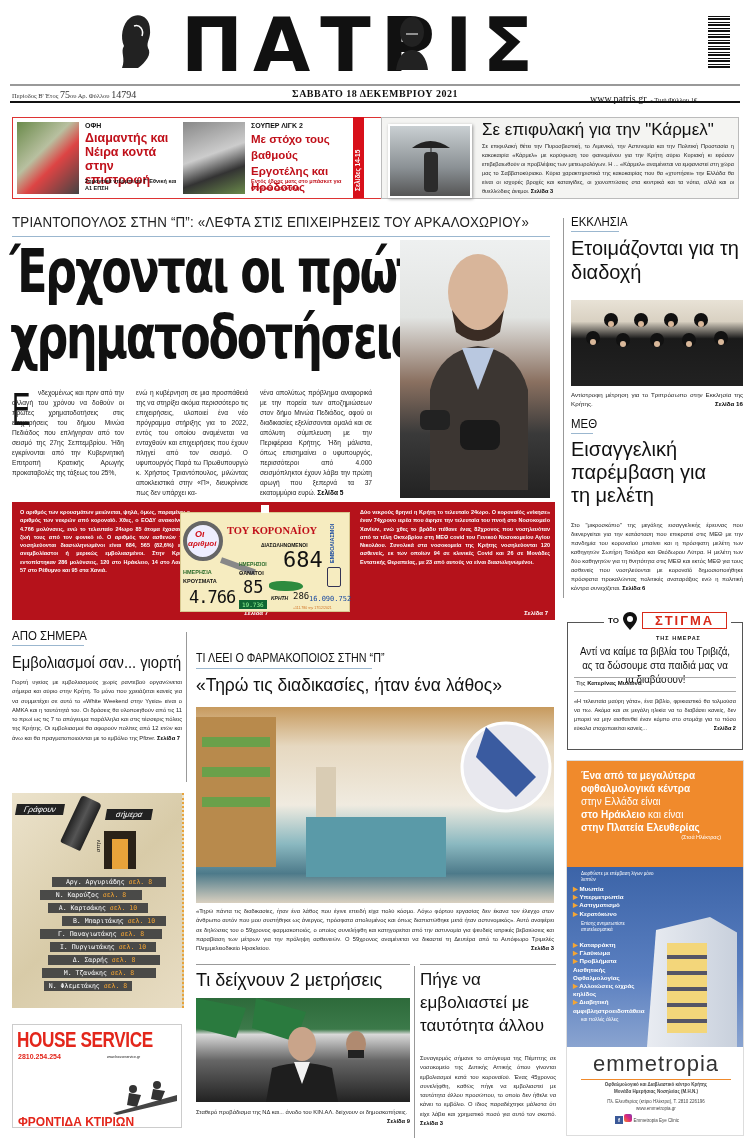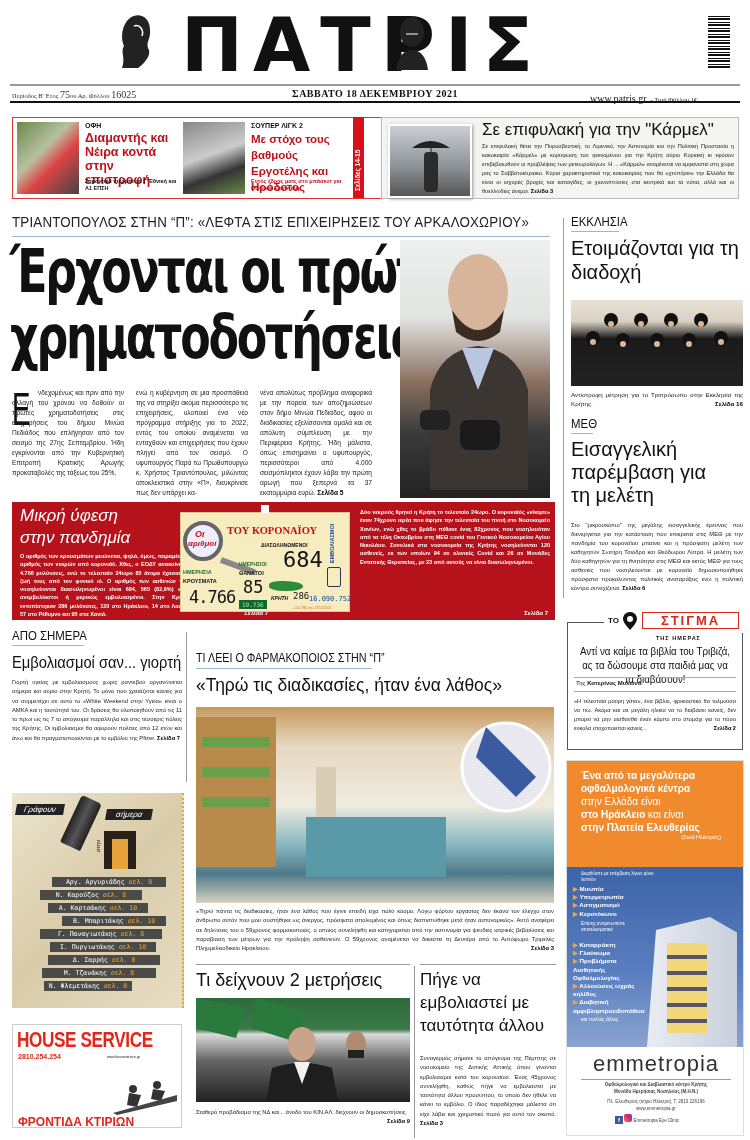--- a/index.html
+++ b/index.html
@@ -31,21 +31,21 @@
         <ellipse cx="20" cy="20" rx="12" ry="15" fill="#222"></ellipse>
         <path d="M4 58 C6 42 14 38 20 38 C26 38 34 42 36 58Z" fill="#222"></path>
         <path d="M14 22 h12" stroke="#fff" stroke-width="1"></path>
       </svg>
   </div>
   <div class="abs" style="left:708px;top:14px;width:22px;height:54px;background:repeating-linear-gradient(0deg,#111 0 2px,#fff 2px 3px,#111 3px 4px,#fff 4px 6px);"></div>
   <div class="abs" style="left:10px;top:84px;width:730px;height:2px;background:#999;"></div>
   <div class="abs serif" style="left:12px;top:89px;font-size:6.5px;color:#333;white-space:nowrap;">
     <span>Περίοδος Β' Έτος</span>
     <span style="font-size:10px;">75</span><span>ου Αρ. Φύλλου</span>
-    <span style="font-size:10px;">16025</span>
+    <span style="font-size:10px;">14794</span>
   </div>
   <div class="abs serif" style="left:250px;top:88px;width:250px;text-align:center;font-size:10px;font-weight:bold;letter-spacing:0.5px;">ΣΑΒΒΑΤΟ 18 ΔΕΚΕΜΒΡΙΟΥ 2021</div>
   <div class="abs serif" style="left:590px;top:88px;white-space:nowrap;">
     <span style="font-size:10px;">www.patris.gr</span>
     <span style="font-size:6.5px;">- Τιμή Φύλλου 1€</span>
   </div>
   <div class="abs" style="left:10px;top:101px;width:730px;height:2px;background:#111;"></div>
 </div>
 
 <div class="abs" style="left:12px;top:117px;width:392px;height:82px;border:1.5px solid #d33;background:#fff;">
@@ -145,21 +145,20 @@
   <div style="width:22px;height:1px;background:#9bb7cf;margin-top:2px;"></div>
   <div style="font-size:20px;line-height:23px;margin-top:4px;width:150px;">Εισαγγελική παρέμβαση για τη μελέτη</div>
   <div class="abs body-text" style="left:0;top:105px;width:172px;font-size:5.8px;line-height:9px;">
     <span>Στο "μικροσκόπιο" της μεγάλης εισαγγελικής έρευνας που διενεργείται για την κατάσταση που επικρατεί στις ΜΕΘ με την πανδημία του κοροναϊού μπαίνει και η πρόσφατη μελέτη των καθηγητών Σωτήρη Τσιόδρα και Θεόδωρου Λύτρα. Η μελέτη των δύο καθηγητών για τη θνητότητα στις ΜΕΘ και εκτός ΜΕΘ για τους ασθενείς που νοσηλεύονται με κοροναϊό δημοσιοποιήθηκε πρόσφατα προκαλώντας πολιτικές αναταράξεις ενώ η πολιτική κόντρα συνεχίζεται.</span>
     <span class="page-ref">Σελίδα 6</span>
   </div>
 </div>
 
 <div class="abs" style="left:12px;top:502px;width:543px;height:118px;background:#b5121b;"></div>
 <div class="abs" style="left:20px;top:505px;width:170px;height:112px;">
-  <div style="color:#fff;font-size:17px;line-height:22px;font-style:italic;width:120px;">Μικρή ύφεση στην πανδημία</div>
   <div class="body-text" style="color:#fff;font-weight:bold;font-size:5.5px;line-height:8.3px;margin-top:3px;">Ο αριθμός των κρουσμάτων μειώνεται, ψηλά, όμως, παραμένει ο αριθμός των νεκρών από κοροναϊό. Χθες, ο ΕΟΔΥ ανακοίνωσε 4.766 μολύνσεις, ενώ το τελευταίο 24ωρο 85 άτομα έχασαν τη ζωή τους από τον φονικό ιό. Ο αριθμός των ασθενών που νοσηλεύονται διασωληνωμένοι είναι 684, 565 (82,6%) είναι ανεμβολίαστοι ή μερικώς εμβολιασμένοι. Στην Κρήτη, εντοπίστηκαν 286 μολύνσεις, 120 στο Ηράκλειο, 14 στο Λασίθι, 57 στο Ρέθυμνο και 95 στα Χανιά.</div>
   <div class="page-ref" style="position:absolute;right:-78px;bottom:1px;color:#fff;font-size:6px;">Σελίδα 7</div>
 </div>
 
 <div class="abs" style="left:180px;top:512px;width:170px;height:100px;background:#f6ecc0;border:1px solid #d8c890;">
   <div class="abs" style="left:80px;top:-8px;width:8px;height:8px;background:#fff;"></div>
   <div class="abs" style="left:2px;top:8px;width:40px;height:40px;border-radius:50%;border:4px solid #666;background:#eef;">
     <div class="abs" style="left:8px;top:4px;color:#d0101a;font-weight:bold;font-size:9px;font-style:italic;">Οι</div>
     <div class="abs" style="left:1px;top:14px;color:#d0101a;font-weight:bold;font-size:8px;font-style:italic;">αριθμοί</div>
   </div>
@@ -296,21 +295,21 @@
 
 <div class="abs" style="left:567px;top:622px;width:176px;height:128px;border:1.5px solid #555;background:#fff;">
   <div class="abs" style="left:36px;top:-12px;background:#fff;padding:0 4px;white-space:nowrap;height:22px;">
     <span style="font-size:8px;font-weight:bold;vertical-align:middle;">ΤΟ</span>
     <span style="display:inline-block;vertical-align:middle;width:14px;height:18px;">
       <svg width="14" height="18" viewBox="0 0 14 18">
           <path d="M7 0 C11 0 14 3 14 7 C14 11 7 18 7 18 C7 18 0 11 0 7 C0 3 3 0 7 0Z" fill="#111"></path>
           <circle cx="7" cy="7" r="3" fill="#fff"></circle>
         </svg>
     </span>
-    <span style="font-size:13px;font-weight:bold;color:#d82a1a;border:1.5px solid #d82a1a;padding:0 18px;letter-spacing:2px;vertical-align:middle;">ΣΤΙΓΜΑ</span>
+    <span style="font-size:13px;font-weight:bold;color:#d82a1a;border:1.5px solid #d82a1a;padding:0 12px;letter-spacing:2px;vertical-align:middle;">ΣΤΙΓΜΑ</span>
   </div>
   <div class="abs" style="left:88px;top:12px;font-size:5.5px;font-weight:bold;letter-spacing:1px;">ΤΗΣ ΗΜΕΡΑΣ</div>
   <div class="abs" style="left:6px;top:22px;width:162px;text-align:center;font-size:10.2px;line-height:14px;transform:scaleX(0.96);">Αντί να καίμε τα βιβλία του Τριβιζά, ας τα δώσουμε στα παιδιά μας να τα διαβάσουν!</div>
   <div class="abs" style="left:6px;top:54px;width:162px;height:1px;background:#aaa;"></div>
   <div class="abs" style="left:8px;top:57px;font-size:6px;">
     <span>Της</span>
     <b>Κατερίνας Μυλωνά</b>
   </div>
   <div class="abs" style="left:6px;top:68px;width:162px;height:1px;background:#aaa;"></div>
   <div class="abs body-text" style="left:6px;top:74px;width:162px;font-size:5.6px;line-height:9px;">

